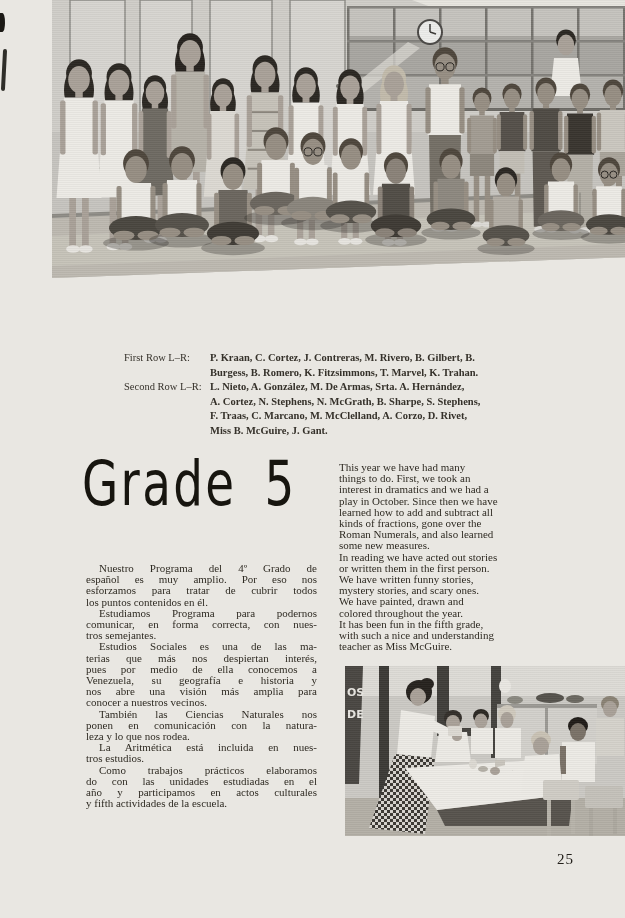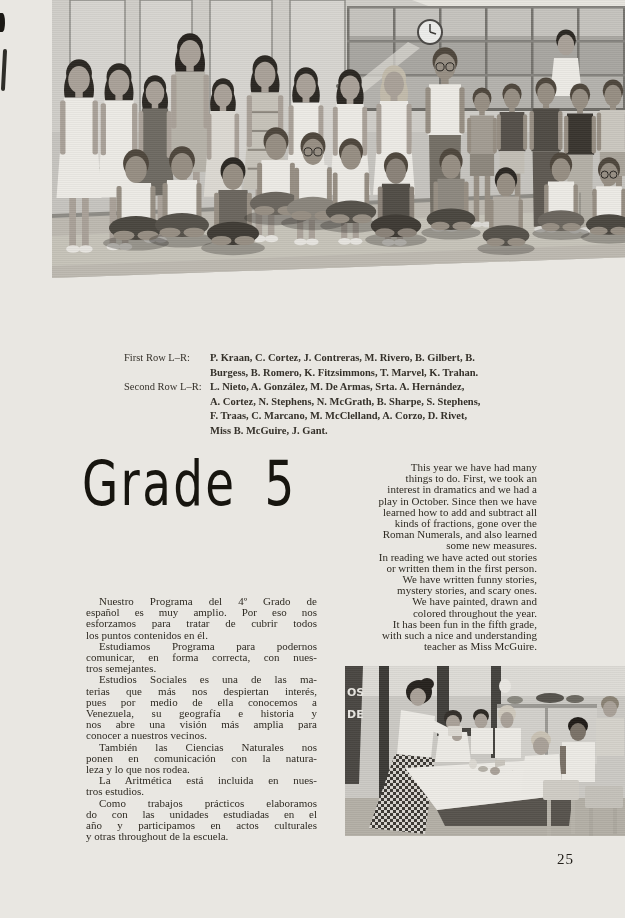--- a/index.html
+++ b/index.html
@@ -21,22 +21,22 @@
   .cap-label { flex:0 0 86px; white-space:nowrap; }
   .cap-names { width:312px;font-weight:bold; }
   .cap-line { white-space:nowrap; }
 
   .title { position:absolute; left:82px; top:447px; white-space:nowrap;
     font-family:"DejaVu Sans",sans-serif; font-size:60px; font-weight:500;
     color:#17150f; letter-spacing:3px; word-spacing:14px;
     transform:scale(0.78,1.03); transform-origin:0 0; }
 
   .col { position:absolute; font-size:11px; line-height:11.2px; color:#2f2b23; }
-  #left-col  { left:86px;  top:596px; width:231px; }
-  #right-col { left:339px; top:462px; width:198px;text-align:right; }
+  #left-col  { left:86px;  top:563px; width:231px; }
+  #right-col { left:339px; top:462px; width:198px; }
   #right-col .line { white-space:nowrap; }
   #left-col .line { text-align:justify; text-align-last:justify; }
   #left-col .line.last { text-align-last:left; }
   #left-col .line.first { text-indent:13px; }
 
   .page-num { position:absolute; left:557px; top:851px; font-size:15px;
     letter-spacing:1px; color:#23201b; }
 
   .artifact { position:absolute; background:#1b1915; }
   #artifact-1 { left:0; top:13px; width:5px; height:19px; border-radius:0 60% 60% 0; }
@@ -442,21 +442,21 @@
       <div class="line last">leza y lo que nos rodea.</div>
     </div>
     <div class="para">
       <div class="line first">La Aritmética está incluida en nues-</div>
       <div class="line last">tros estudios.</div>
     </div>
     <div class="para">
       <div class="line first">Como trabajos prácticos elaboramos</div>
       <div class="line">do con las unidades estudiadas en el</div>
       <div class="line">año y participamos en actos culturales</div>
-      <div class="line last">y otras throughout de la escuela.</div>
+      <div class="line last">y fifth actividades de la escuela.</div>
     </div>
   </div>
 
 <div class="photo" id="bottom-photo">
   <svg viewBox="0 0 280 170" preserveAspectRatio="none">
       <g id="bot-scene">
         <defs>
           <pattern id="hound" width="6" height="6" patternUnits="userSpaceOnUse">
             <rect width="6" height="6" fill="#d8d5cf"></rect>
             <rect width="3" height="3" fill="#3b3833"></rect>

